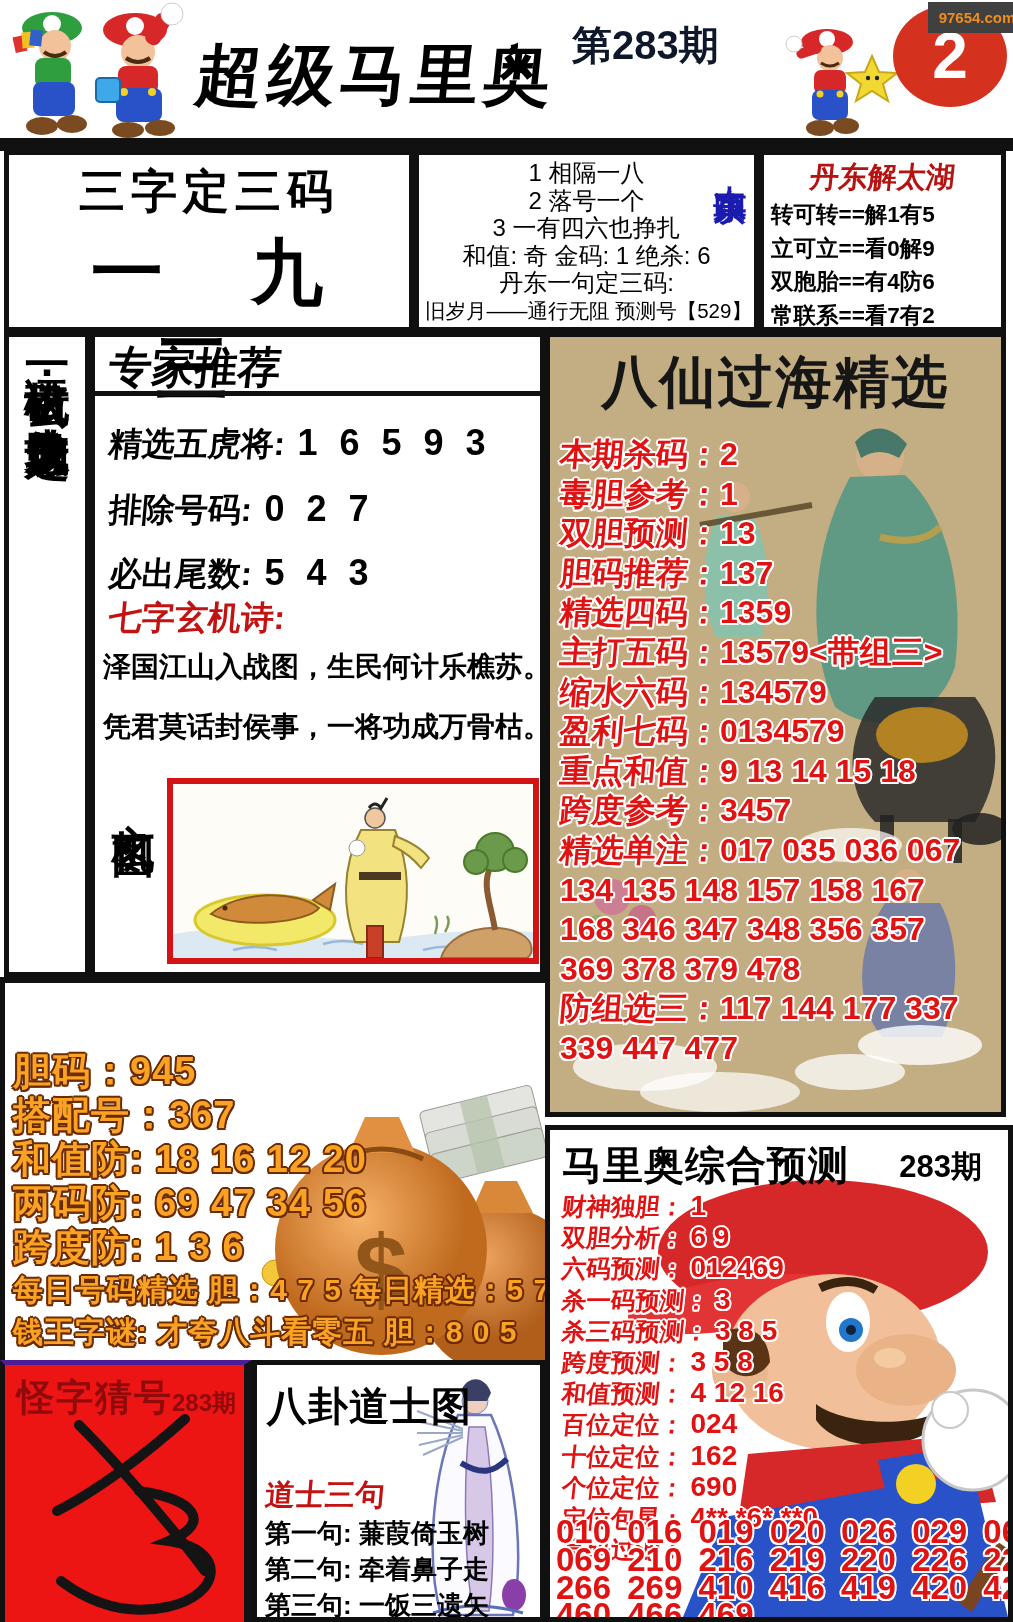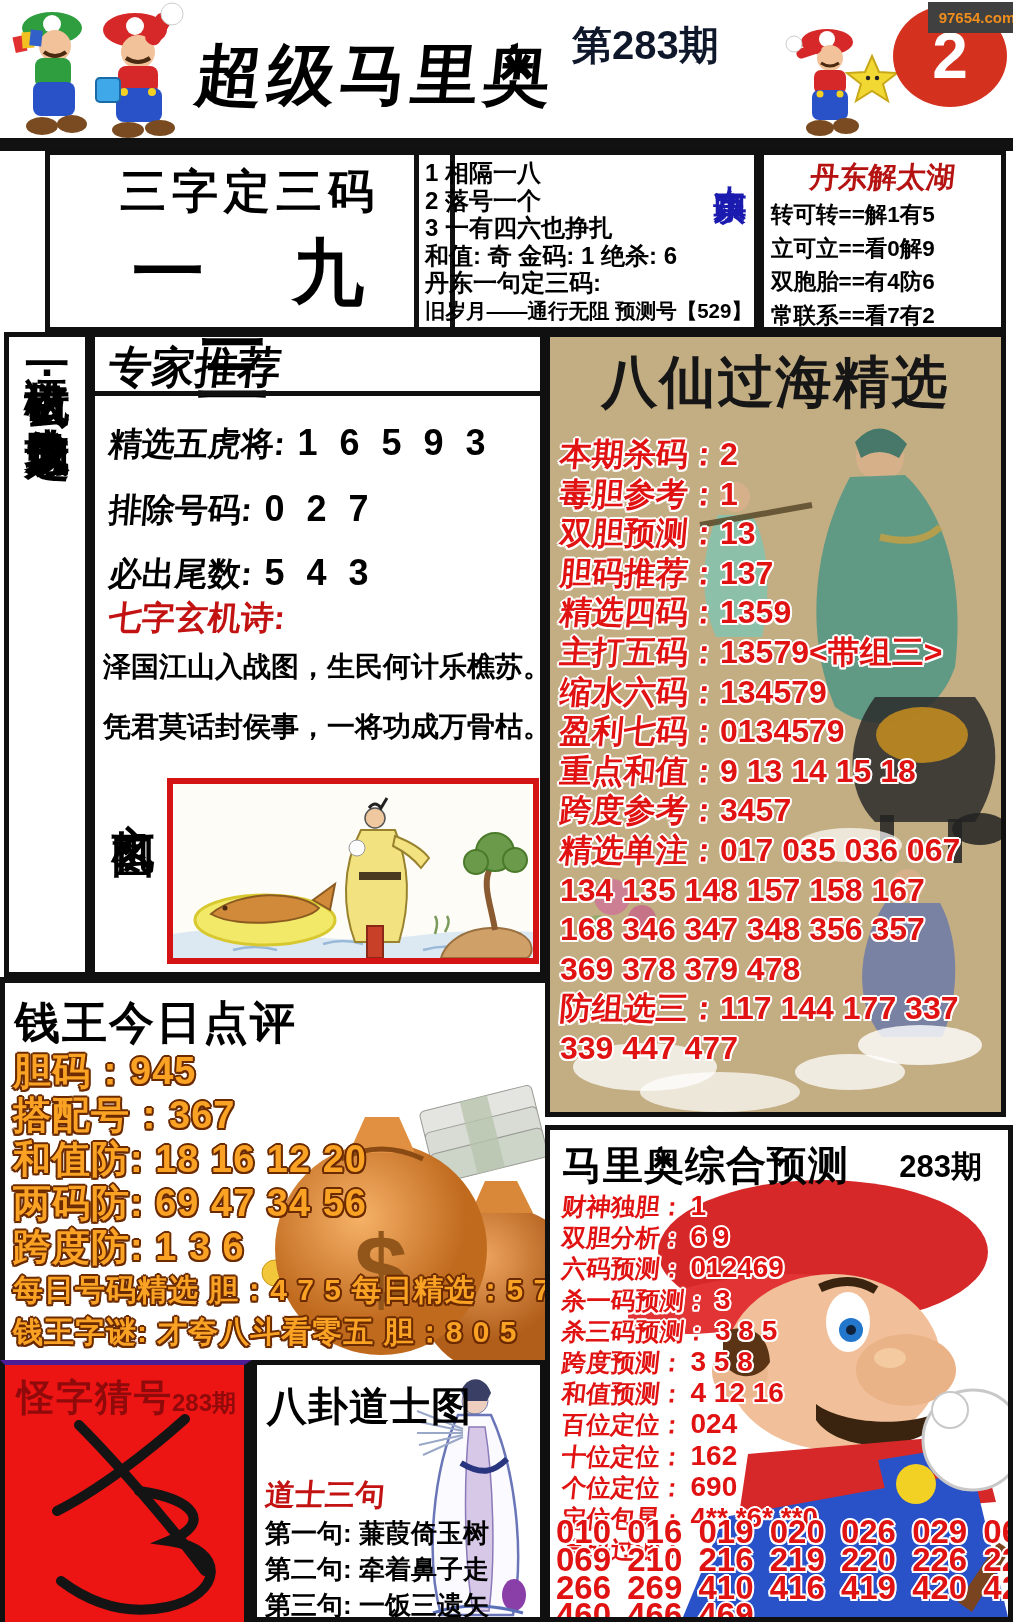--- a/index.html
+++ b/index.html
@@ -19,25 +19,25 @@
   .vtext { writing-mode:vertical-rl; text-orientation:upright; }
 
   .header-bar { left:0; top:138px; width:1013px; height:13px; background:#111; }
   .site-badge { left:928px; top:2px; width:98px; height:31px; background:#404040; color:#ef8d1c;
                 font-size:15px; font-weight:700; display:flex; align-items:center; justify-content:center; z-index:6; }
   .circle2 { left:893px; top:5px; width:114px; height:102px; background:#d5311f; border-radius:50%;
              color:#fff; font-size:64px; font-weight:900; display:flex; align-items:center; justify-content:center; z-index:5; }
   .main-title { left:196px; top:30px; width:370px; font-size:67px; letter-spacing:5px; font-weight:900; transform:skewX(-6deg); }
   .issue-top { left:572px; top:18px; font-size:40px; font-weight:700; color:#0f172a; }
 
-  .box1 { left:4px; top:150px; width:410px; height:182px; text-align:center;margin-left:41px; }
+  .box1 { left:4px; top:150px; width:410px; height:182px; text-align:center; }
   .box1-t { font-size:46px; margin-top:6px; letter-spacing:6px; }
   .box1-d { font-size:72px; letter-spacing:34px; margin-top:2px; text-indent:30px; }
   .box2 { left:414px; top:150px; width:345px; height:182px; padding:4px 6px; }
-  .box2 .ln { font-size:24px; font-weight:700; line-height:27.5px; white-space:nowrap; }
+  .box2 .ln { font-size:24px; font-weight:400; line-height:27.5px; white-space:nowrap;text-align:center; }
   .box2 .ln.small { font-size:20.5px; }
   .sd-vert { position:absolute; right:2px; top:4px; height:168px; font-size:33px; font-weight:900; color:#1b1bb0; letter-spacing:2px; }
   .box3 { left:759px; top:150px; width:247px; height:182px; padding:3px 7px; }
   .box3-t { font-size:29px; font-weight:900; color:#b51212; text-align:center; transform:skewX(-6deg); }
   .box3 .ln { font-size:22.5px; font-weight:900; line-height:33.5px; white-space:nowrap; }
 
   .left-strip { left:4px; top:332px; width:86px; height:645px; display:flex; justify-content:center; }
   .left-strip .vtext { font-size:45px; font-weight:900; letter-spacing:1px; margin-top:4px; }
 
   .exp-head { left:90px; top:332px; width:455px; height:64px; }
@@ -279,21 +279,20 @@
       <rect x="190" y="100" width="115" height="30" rx="5" fill="#cdd4c8" stroke="#9a9a94"></rect>
       <rect x="232" y="56" width="28" height="74" fill="#b8c4ae" opacity="0.8"></rect>
     </g>
     <circle cx="268" cy="250" r="84" fill="url(#gbag2)"></circle>
     <path d="M238 172 L300 172 L284 140 L252 140 Z" fill="#d88838"></path>
     <circle cx="148" cy="208" r="106" fill="url(#gbag)"></circle>
     <path d="M116 112 L182 112 L166 76 L132 76 Z" fill="#e09040"></path>
     <path d="M108 118 Q148 98 190 118" stroke="#8a4a14" stroke-width="5" fill="none"></path>
     <text x="148" y="262" font-size="96" font-weight="bold" fill="#92551a" text-anchor="middle" font-family="sans-serif">$</text>
   </svg>
-  <div class="qw-title">钱王今日点评</div>
   <div class="qw-lines">
     <div class="ln oo">胆码：945</div>
     <div class="ln oo">搭配号：367</div>
     <div class="ln oo">和值防: 18 16 12 20</div>
     <div class="ln oo">两码防: 69 47 34 56</div>
     <div class="ln oo">跨度防: 1 3 6</div>
     <div class="ln oo sm">每日号码精选 胆：4 7 5 每日精选：5 7</div>
     <div class="ln oo sm">钱王字谜: 才夸八斗看零五  胆：8 0 5</div>
   </div>
 </div>

